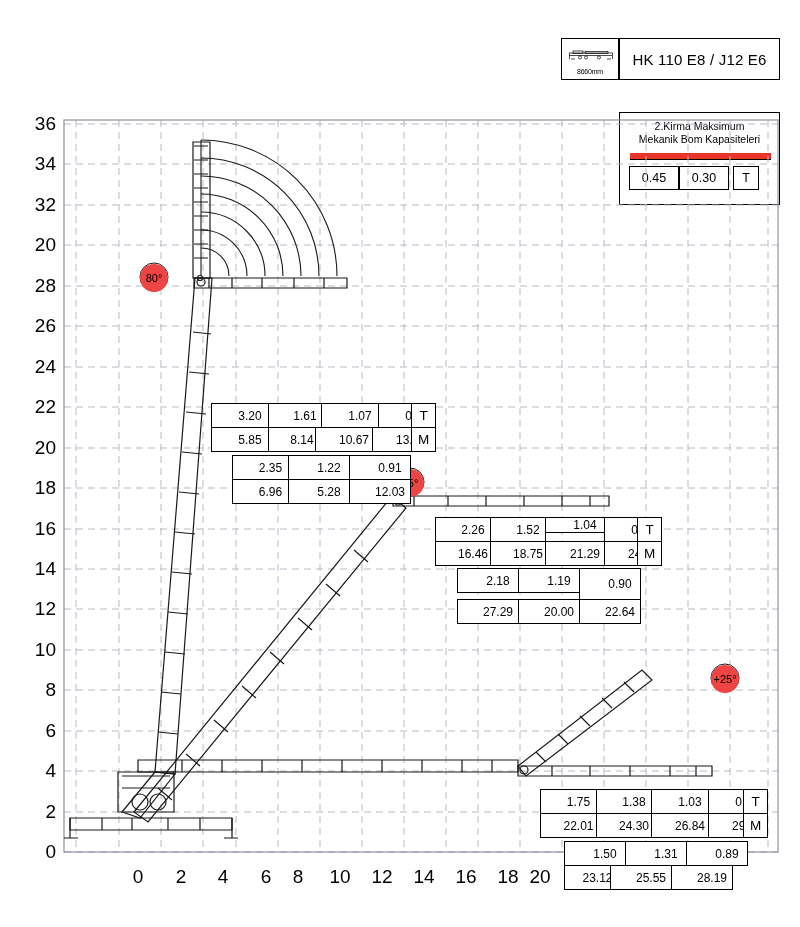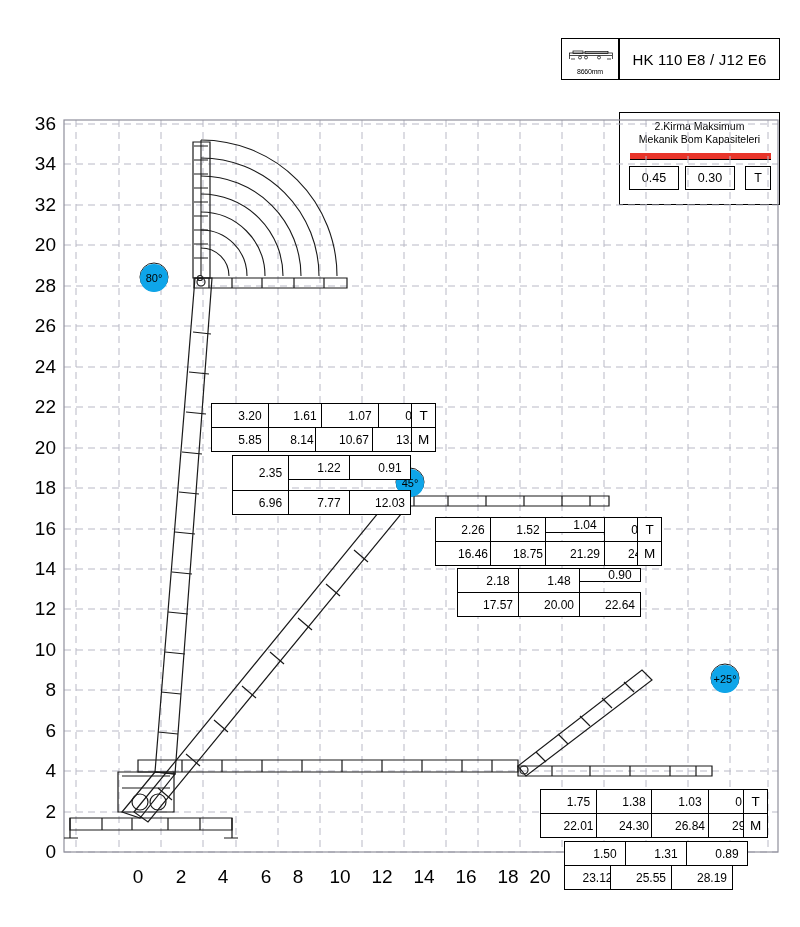--- a/index.html
+++ b/index.html
@@ -23,21 +23,21 @@
      font-size:7px;letter-spacing:-.2px;}
   .mini-machine{position:absolute;left:6px;top:8px;width:46px;height:16px;}
 
   
   #legend-box{position:absolute;left:619px;top:112px;width:161px;height:93px;
     border:1px solid #000;background:#fff;box-sizing:border-box;}
   #legend-title1,#legend-title2{text-align:center;font-size:10.5px;line-height:13px;}
   #legend-title1{margin-top:7px;}
   #legend-bar{position:absolute;left:10px;top:40px;width:141px;height:6px;background:#e8352a;}
   #legend-bar:after{content:"";position:absolute;left:0;top:6px;width:141px;height:1px;background:#000;}
-  .legend-vals{position:absolute;left:9px;top:53px;display:flex;gap:6px;align-items:center;border-radius:6px;}
+  .legend-vals{position:absolute;left:9px;top:53px;display:flex;align-items:center;border-radius:6px;}
   .legend-cell{width:48px;height:22px;border:1px solid #000;display:flex;
     align-items:center;justify-content:center;font-size:12.5px;background:#fff;}
   .legend-unit{width:24px;height:22px;border:1px solid #000;display:flex;
     align-items:center;justify-content:center;font-size:12.5px;background:#fff;margin-left:4px;}
 
   
   #plot{position:absolute;left:62px;top:112px;width:718px;height:748px;}
   .ytick{position:absolute;right:0;transform:translateY(-50%);font-size:19px;text-align:right;width:40px;}
   .xtick{position:absolute;top:0;transform:translateX(-50%);font-size:19px;}
   #ylabels{position:absolute;left:0;top:112px;width:56px;height:748px;}
@@ -50,21 +50,21 @@
     justify-content:center;font-size:12px;box-sizing:border-box;margin-left:-1px;padding-left:20px;}
   .caprow .capcell:first-child{margin-left:0;}
   .caprow+.caprow .capcell{margin-top:-1px;}
   .unitcol{position:absolute;display:flex;flex-direction:column;}
   .unitcell{width:25px;height:25px;border:1px solid #000;background:#fff;
     display:flex;align-items:center;justify-content:center;font-size:13.5px;box-sizing:border-box;}
   .unitcell+.unitcell{margin-top:-1px;}
 
   
   .bubble{position:absolute;border:1px solid #000;border-radius:50%;
-    background:#0ea5e9;display:flex;align-items:center;justify-content:center;
+    background:#ef4444;display:flex;align-items:center;justify-content:center;
     font-size:11px;}
 </style>
 </head>
 <body>
 
 <div id="root">
 
   <div id="machine-icon-box" class="titlebox">
     <svg class="mini-machine" viewBox="0 0 92 32">
       <g fill="none" stroke="#000" stroke-width="1.4">
@@ -255,27 +255,27 @@
       <div class="capcell" style="width:58px;height:25px">13.43</div>
     </div>
   </div>
   <div class="unitcol" style="left:411px;top:403px;">
     <div class="unitcell">T</div>
     <div class="unitcell">M</div>
   </div>
 
   <div class="captable" style="left:232px;top:455px;">
     <div class="caprow">
-      <div class="capcell" style="width:57px;height:36px">2.35</div>
+      <div class="capcell" style="width:57px;height:25px">2.35</div>
       <div class="capcell" style="width:62px;height:25px">1.22</div>
       <div class="capcell" style="width:62px;height:25px">0.91</div>
     </div>
     <div class="caprow">
       <div class="capcell" style="width:57px;height:25px">6.96</div>
-      <div class="capcell" style="width:62px;height:25px">7.77</div>
+      <div class="capcell" style="width:62px;height:25px">5.28</div>
       <div class="capcell" style="width:62px;height:25px">12.03</div>
     </div>
   </div>
 
   <div class="captable" style="left:435px;top:517px;">
     <div class="caprow">
       <div class="capcell" style="width:56px;height:25px">2.26</div>
       <div class="capcell" style="width:56px;height:25px">1.52</div>
       <div class="capcell" style="width:60px;height:16px">1.04</div>
       <div class="capcell" style="width:58px;height:25px">0.80</div>
@@ -288,25 +288,25 @@
     </div>
   </div>
   <div class="unitcol" style="left:637px;top:517px;">
     <div class="unitcell">T</div>
     <div class="unitcell">M</div>
   </div>
 
   <div class="captable" style="left:457px;top:568px;">
     <div class="caprow">
       <div class="capcell" style="width:62px;height:25px">2.18</div>
-      <div class="capcell" style="width:62px;height:25px">1.48</div>
-      <div class="capcell" style="width:62px;height:14px">0.90</div>
-    </div>
-    <div class="caprow">
-      <div class="capcell" style="width:62px;height:25px">17.57</div>
+      <div class="capcell" style="width:62px;height:25px">1.19</div>
+      <div class="capcell" style="width:62px;height:32px">0.90</div>
+    </div>
+    <div class="caprow">
+      <div class="capcell" style="width:62px;height:25px">27.29</div>
       <div class="capcell" style="width:62px;height:25px">20.00</div>
       <div class="capcell" style="width:62px;height:25px">22.64</div>
     </div>
   </div>
 
   <div class="captable" style="left:540px;top:789px;">
     <div class="caprow">
       <div class="capcell" style="width:57px;height:25px">1.75</div>
       <div class="capcell" style="width:56px;height:25px">1.38</div>
       <div class="capcell" style="width:58px;height:25px">1.03</div>

